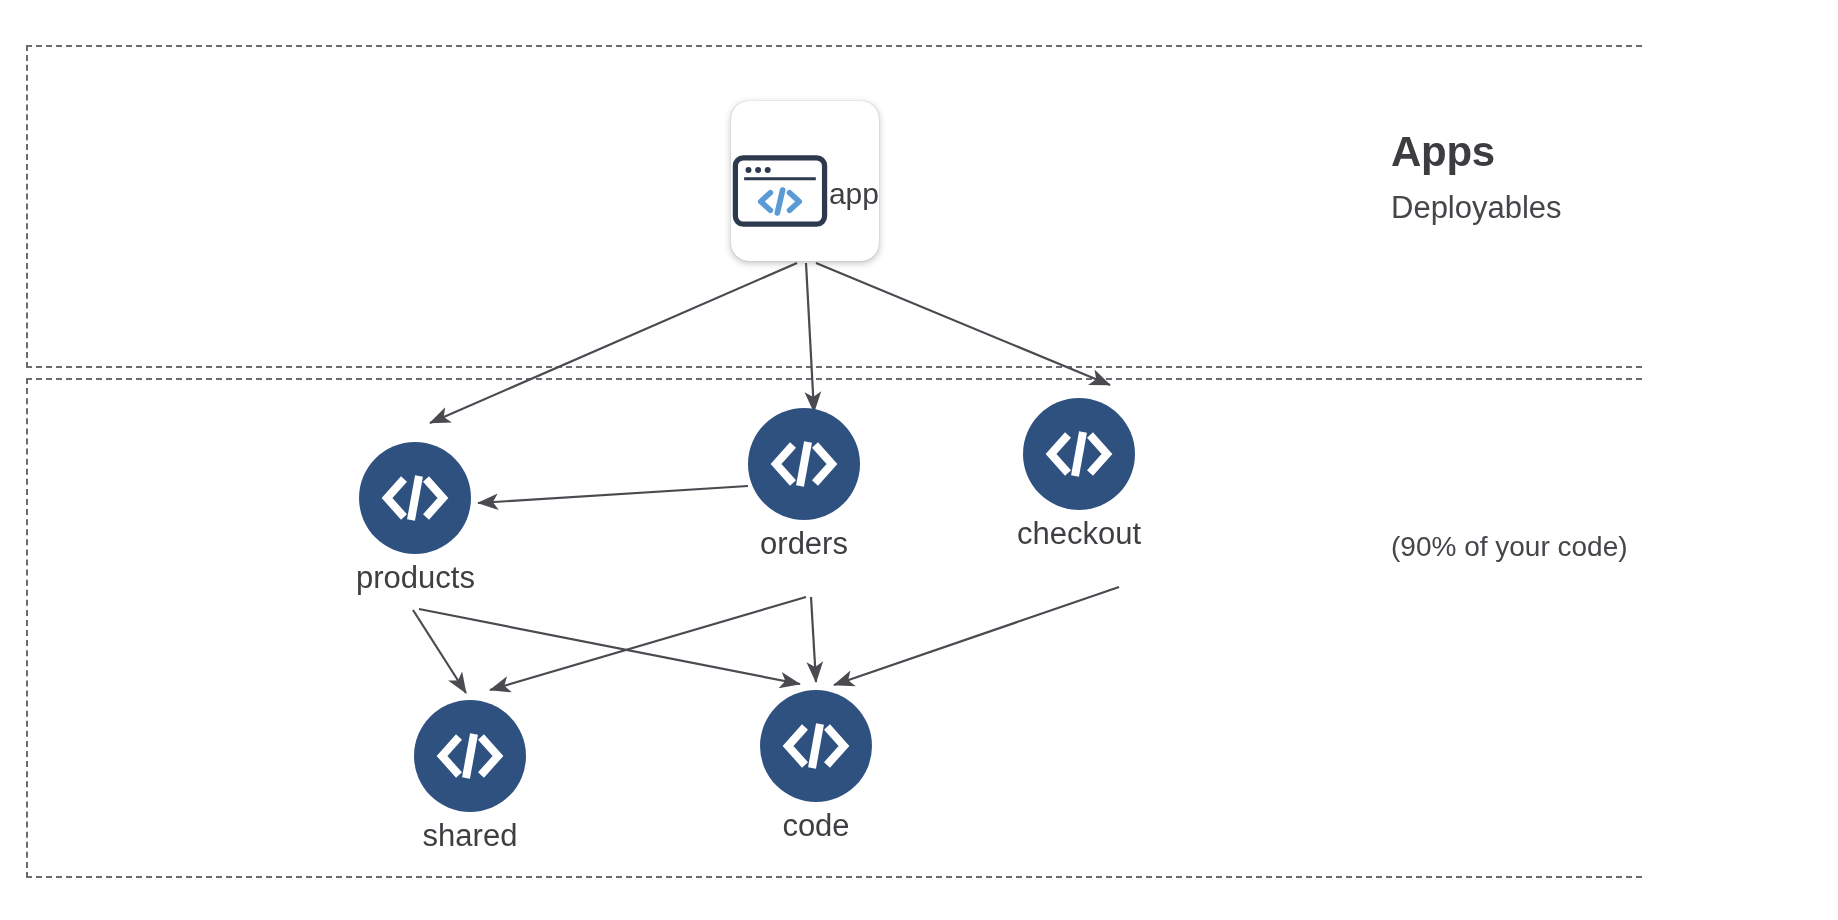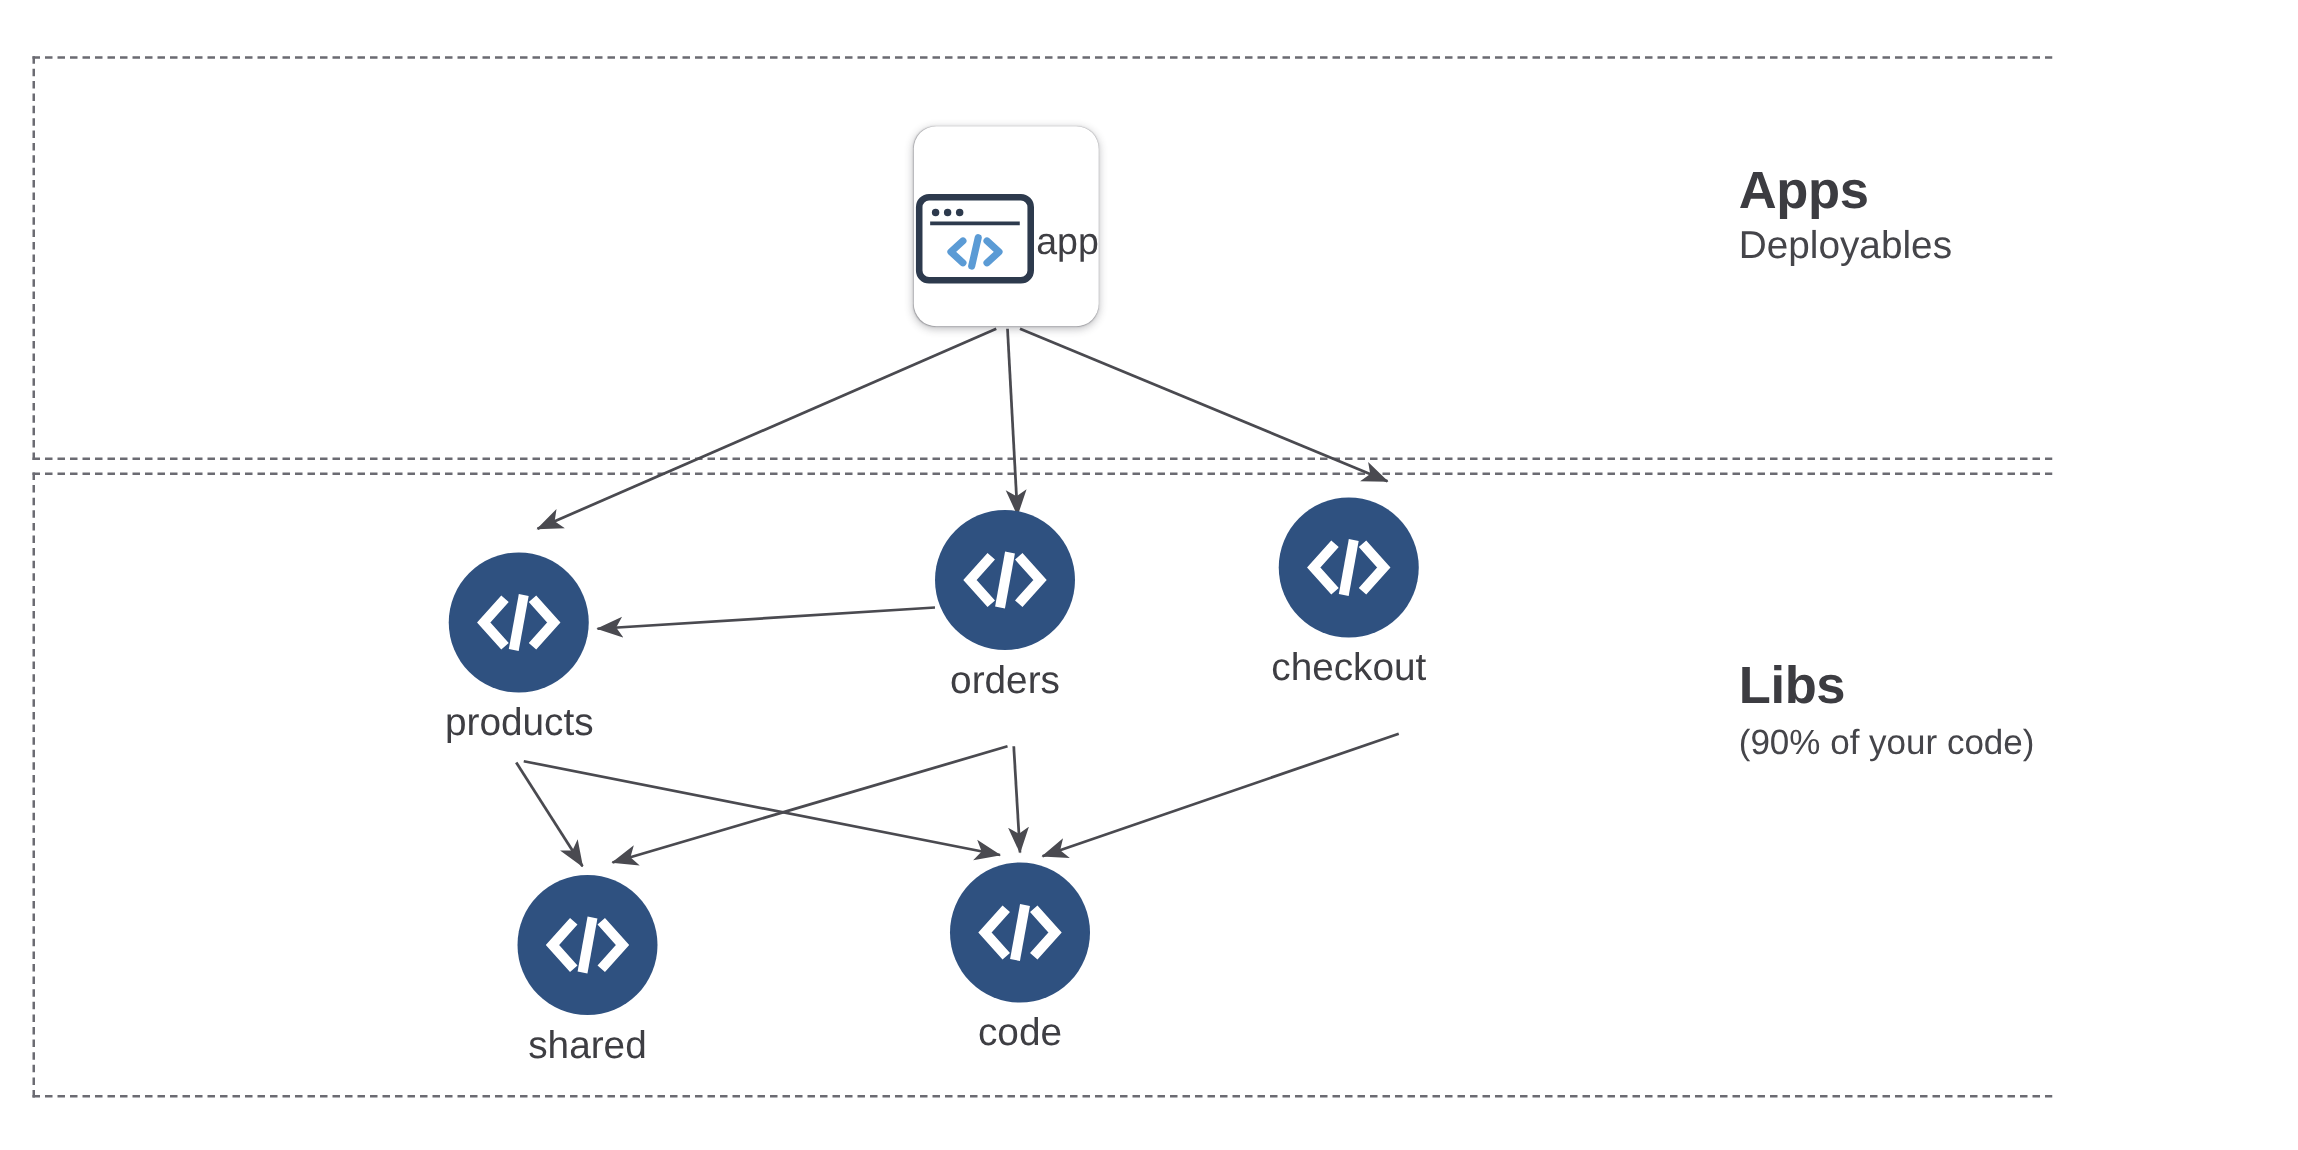--- a/index.html
+++ b/index.html
@@ -42,21 +42,21 @@
     font-size: 42px;
     font-weight: bold;
     letter-spacing: -0.3px;
     color: #3c3c41;
   }
   .zone-caption .cap-sub {
     display: block;
     font-size: 31px;
     font-weight: normal;
     color: #45454a;
-    margin-top: 4px;
+    margin-top: 16px;
   }
   #caption-apps { left: 1391px; top: 128px; }
   #caption-libs { left: 1391px; top: 524px; }
   #caption-libs .cap-sub { font-size: 28px; margin-top: 7px; }
 
   
   #edges {
     position: absolute;
     left: 0; top: 0;
     width: 1838px;
@@ -124,21 +124,20 @@
 <div id="canvas">
 
   <div class="zone" id="zone-apps"></div>
   <div class="zone" id="zone-libs"></div>
 
   <div class="zone-caption" id="caption-apps">
     <span class="cap-title">Apps</span>
     <span class="cap-sub">Deployables</span>
   </div>
   <div class="zone-caption" id="caption-libs">
-    <span class="cap-title">Libs</span>
     <span class="cap-sub">(90% of your code)</span>
   </div>
 
   <svg id="edges" viewBox="0 0 1838 920">
     <defs>
       <marker id="ah" markerWidth="11" markerHeight="11" refX="9.2" refY="4.1" orient="auto" markerUnits="strokeWidth">
         <path d="M0,0.3 L9.6,4.1 L0,7.9 L2.4,4.1 Z" fill="#4a4a50"></path>
       </marker>
     </defs>
     <g stroke="#4a4a50" stroke-width="2.2" fill="none" marker-end="url(#ah)">

